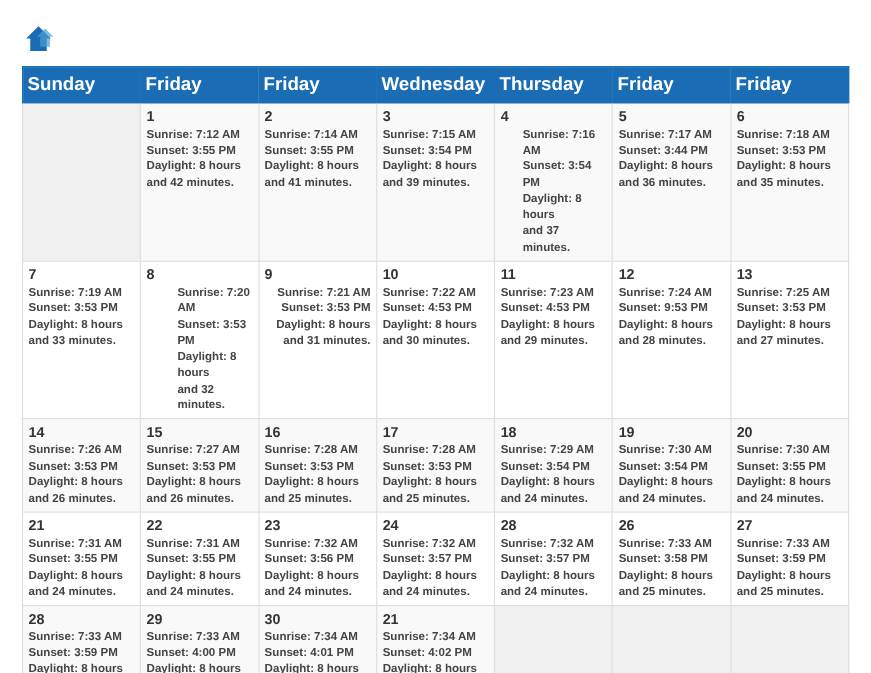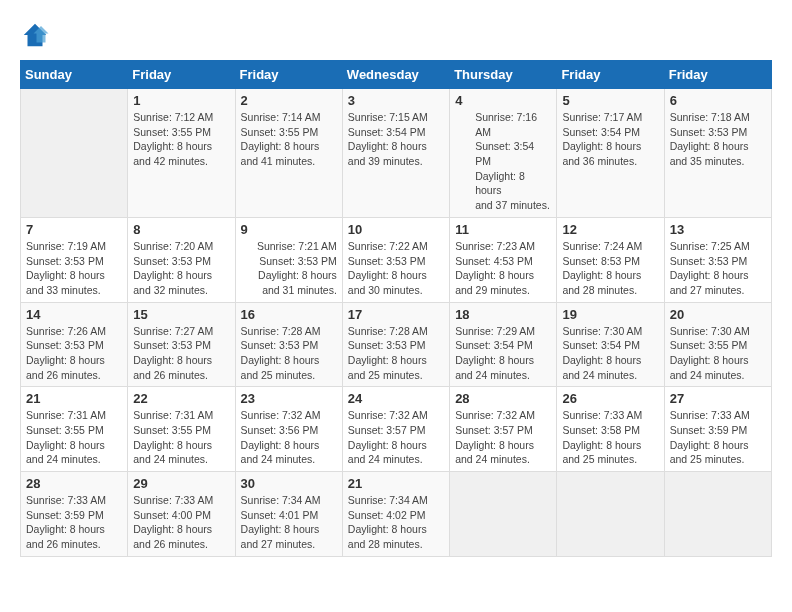--- a/index.html
+++ b/index.html
@@ -49,21 +49,21 @@
       border-collapse: collapse;
       font-size: 11px;
     }
     .calendar thead tr {
       background-color: #1a6db5;
       color: white;
     }
     .calendar thead th {
       padding: 6px 4px;
       text-align: left;
-      font-size: 13px;
+      font-size: 17px;
       font-weight: bold;
       border: 1px solid #1a6db5;
     }
     .calendar tbody tr {
       border-bottom: 1px solid #ddd;
     }
     .calendar tbody td {
       vertical-align: top;
       padding: 4px 5px;
       border: 1px solid #ddd;
@@ -80,20 +80,21 @@
       font-size: 13px;
       font-weight: bold;
       color: #333;
       display: block;
       margin-bottom: 2px;
     }
     .day-info {
       color: #444;
       font-size: 10.5px;
       line-height: 1.4;
+      font-weight: bold;
     }
     .empty-cell {
       background-color: #f0f0f0 !important;
     }
   </style>
 </head>
 <body>
 
 <div class="header-section">
   <div class="logo">
@@ -151,21 +152,21 @@
         <td>
           <span class="day-number">4</span>
           <div class="day-info" style="white-space: pre-line; margin-left: 20px;">Sunrise: 7:16 AM
 Sunset: 3:54 PM
 Daylight: 8 hours
 and 37 minutes.</div>
         </td>
         <td>
           <span class="day-number">5</span>
           <div class="day-info" style="white-space: pre-line;">Sunrise: 7:17 AM
-Sunset: 3:54 PM
+Sunset: 3:44 PM
 Daylight: 8 hours
 and 36 minutes.</div>
         </td>
         <td>
           <span class="day-number">6</span>
           <div class="day-info" style="white-space: pre-line;">Sunrise: 7:18 AM
 Sunset: 3:53 PM
 Daylight: 8 hours
 and 35 minutes.</div>
         </td>
@@ -173,50 +174,50 @@
       <tr>
         <td>
           <span class="day-number">7</span>
           <div class="day-info" style="white-space: pre-line;">Sunrise: 7:19 AM
 Sunset: 3:53 PM
 Daylight: 8 hours
 and 33 minutes.</div>
         </td>
         <td>
           <span class="day-number">8</span>
-          <div class="day-info" style="white-space: pre-line;">Sunrise: 7:20 AM
+          <div class="day-info" style="white-space: pre-line; margin-left: 28px;">Sunrise: 7:20 AM
 Sunset: 3:53 PM
 Daylight: 8 hours
 and 32 minutes.</div>
         </td>
         <td>
           <span class="day-number">9</span>
           <div class="day-info" style="white-space: pre-line; text-align: right;">Sunrise: 7:21 AM
 Sunset: 3:53 PM
 Daylight: 8 hours
 and 31 minutes.</div>
         </td>
         <td>
           <span class="day-number">10</span>
           <div class="day-info" style="white-space: pre-line;">Sunrise: 7:22 AM
-Sunset: 3:53 PM
+Sunset: 4:53 PM
 Daylight: 8 hours
 and 30 minutes.</div>
         </td>
         <td>
           <span class="day-number">11</span>
           <div class="day-info" style="white-space: pre-line;">Sunrise: 7:23 AM
 Sunset: 4:53 PM
 Daylight: 8 hours
 and 29 minutes.</div>
         </td>
         <td>
           <span class="day-number">12</span>
           <div class="day-info" style="white-space: pre-line;">Sunrise: 7:24 AM
-Sunset: 8:53 PM
+Sunset: 9:53 PM
 Daylight: 8 hours
 and 28 minutes.</div>
         </td>
         <td>
           <span class="day-number">13</span>
           <div class="day-info" style="white-space: pre-line;">Sunrise: 7:25 AM
 Sunset: 3:53 PM
 Daylight: 8 hours
 and 27 minutes.</div>
         </td>

